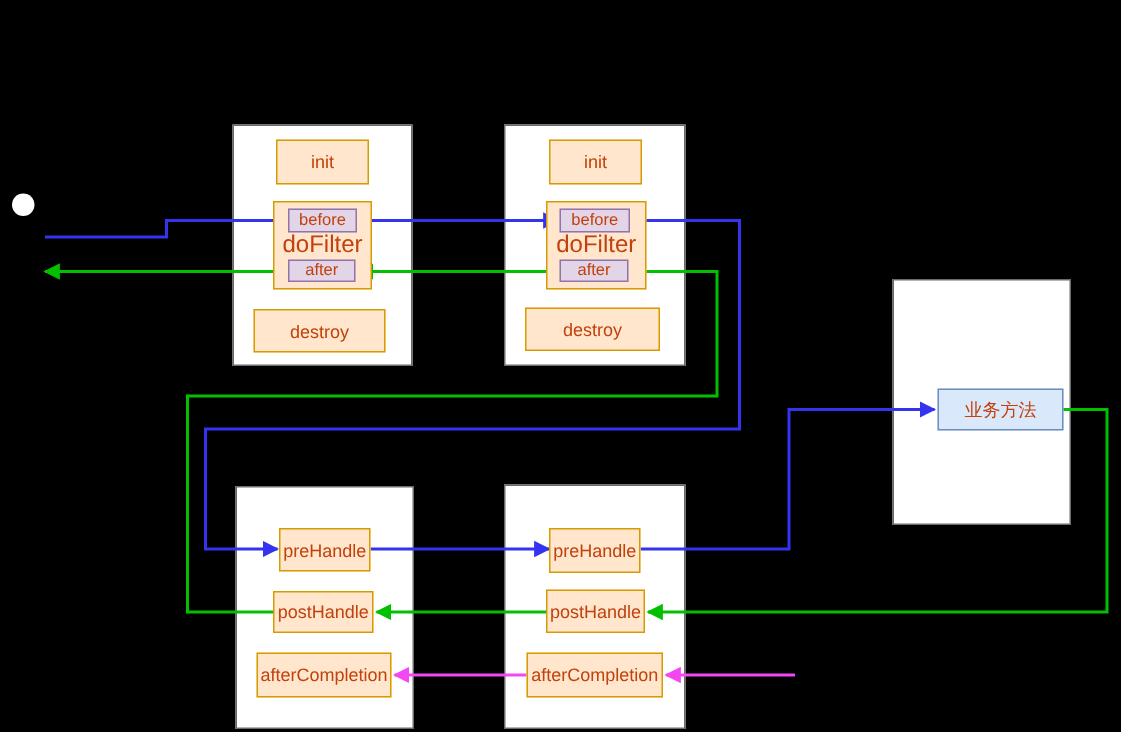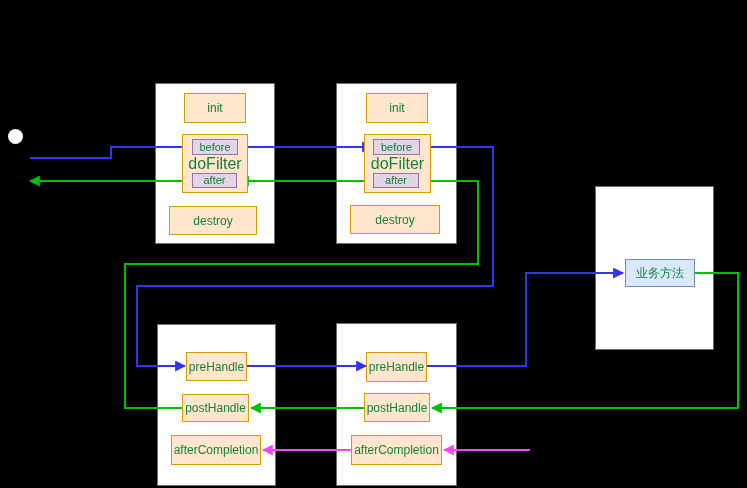--- a/index.html
+++ b/index.html
@@ -1,18 +1,18 @@
 <!DOCTYPE html>
 <html><head>
 <meta charset="utf-8">
 <style>
   html,body{margin:0;padding:0;background:#000;}
   #stage{
     position:relative;width:747px;height:488px;background:#000;overflow:hidden;
-    font-family:"Liberation Sans","DejaVu Sans",sans-serif;color:#15803d;
+    font-family:"Liberation Sans","DejaVu Sans",sans-serif;color:#c2410c;
   }
   .lane{
     position:absolute;background:#fff;border:1px solid #6b6b6b;box-sizing:border-box;
   }
   .box{
     position:absolute;display:flex;align-items:center;justify-content:center;
     box-sizing:border-box;font-size:12px;line-height:1;white-space:nowrap;
   }
   .orange{background:#ffe6cc;border:1px solid #d79b00;}
   .purple{background:#e1d5e7;border:1px solid #9673a6;font-size:11px;}
@@ -74,21 +74,21 @@
   <div class="box purple" style="left:192px;top:173px;width:45px;height:15px;">after</div>
   <div class="box orange" style="left:169px;top:206px;width:88px;height:29px;">destroy</div>
 
   <div class="box orange" style="left:366px;top:93px;width:62px;height:30px;">init</div>
   <div class="box orange" style="left:364px;top:134px;width:67px;height:59px;"></div>
   <div class="plainlabel" style="left:364px;top:156px;width:67px;height:16px;">doFilter</div>
   <div class="box purple" style="left:373px;top:139px;width:47px;height:16px;">before</div>
   <div class="box purple" style="left:373px;top:173px;width:46px;height:15px;">after</div>
   <div class="box orange" style="left:350px;top:205px;width:90px;height:29px;">destroy</div>
 
-  <div class="box bluebx" style="left:625px;top:259px;width:70px;height:28px;">业务方法</div>
+  <div class="box bluebx" style="left:625px;top:259px;width:84px;height:28px;">业务方法</div>
 
   <div class="box orange" style="left:186px;top:352px;width:61px;height:29px;">preHandle</div>
   <div class="box orange" style="left:182px;top:394px;width:67px;height:28px;">postHandle</div>
   <div class="box orange" style="left:171px;top:435px;width:90px;height:30px;">afterCompletion</div>
 
   <div class="box orange" style="left:366px;top:352px;width:61px;height:30px;">preHandle</div>
   <div class="box orange" style="left:364px;top:393px;width:66px;height:29px;">postHandle</div>
   <div class="box orange" style="left:351px;top:435px;width:91px;height:30px;">afterCompletion</div>
 
 </div>

